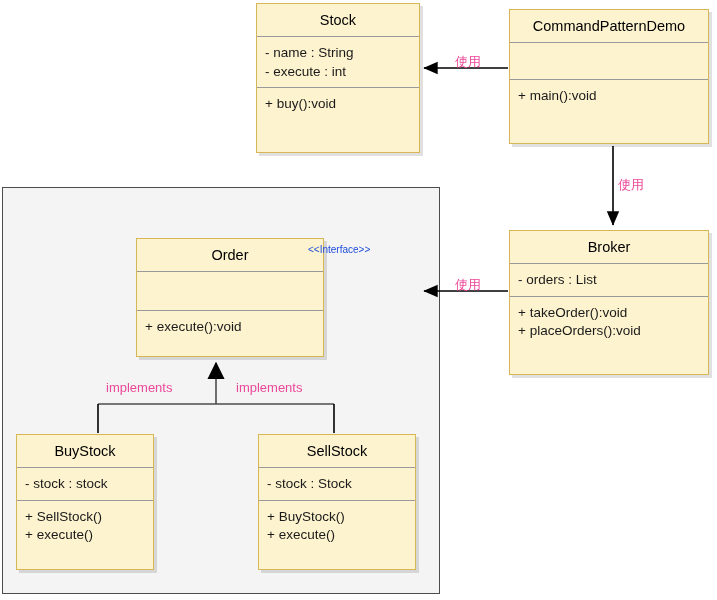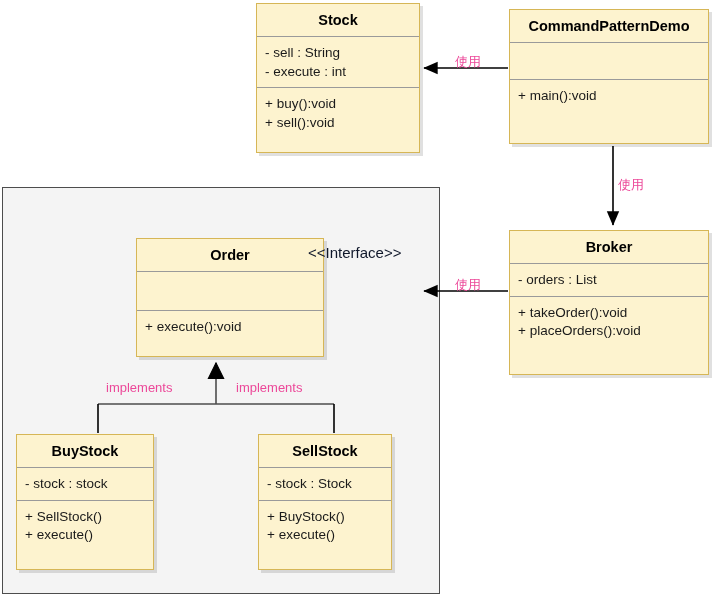--- a/index.html
+++ b/index.html
@@ -35,21 +35,21 @@
     border: 1px solid #d6b656;
     box-shadow: 3px 3px 0 rgba(0,0,0,0.12);
     display: flex;
     flex-direction: column;
   }
   .uml-header {
     box-sizing: border-box;
     height: 33px;
     line-height: 33px;
     text-align: center;
-    font-weight: bold;
+    font-weight: normal;
     font-size: 14.5px;
     color: #000000;
     border-bottom: 1px solid #9a9a9a;
     white-space: nowrap;
     overflow: hidden;
   }
   .uml-section {
     box-sizing: border-box;
     padding: 7px 8px 6px 8px;
     font-size: 13.5px;
@@ -83,22 +83,22 @@
   .edge-label {
     position: absolute;
     font-size: 13px;
     color: #ec4899;
     background: transparent;
     white-space: nowrap;
     line-height: 15px;
   }
   .stereotype-label {
     position: absolute;
-    font-size: 15px;
-    color: #0f172a;
+    font-size: 10px;
+    color: #1d4ed8;
     white-space: nowrap;
   }
 </style>
 </head>
 <body>
 
 <div id="canvas">
 
   <div class="group-panel" style="left:2px; top:187px; width:438px; height:407px;"></div>
 
@@ -133,26 +133,25 @@
 
   <div class="edge-label" style="left:455px; top:277px;">使用</div>
 
   <div class="edge-label" style="left:106px; top:380px;">implements</div>
 
   <div class="edge-label" style="left:236px; top:380px;">implements</div>
 
   <div class="uml-class" style="left:256px; top:3px; width:164px; height:150px;">
     <div class="uml-header">Stock</div>
     <div class="uml-section with-divider">
-      <span class="uml-row">- sell : String</span>
+      <span class="uml-row">- name : String</span>
       <span class="uml-row">- execute : int</span>
     </div>
     <div class="uml-section grow">
       <span class="uml-row">+ buy():void</span>
-      <span class="uml-row">+ sell():void</span>
     </div>
   </div>
 
   <div class="uml-class" style="left:509px; top:9px; width:200px; height:135px;">
     <div class="uml-header">CommandPatternDemo</div>
     <div class="uml-section with-divider" style="height:37px;"></div>
     <div class="uml-section grow">
       <span class="uml-row">+ main():void</span>
     </div>
   </div>
@@ -182,21 +181,21 @@
     <div class="uml-header">BuyStock</div>
     <div class="uml-section with-divider">
       <span class="uml-row">- stock : stock</span>
     </div>
     <div class="uml-section grow">
       <span class="uml-row">+ SellStock()</span>
       <span class="uml-row">+ execute()</span>
     </div>
   </div>
 
-  <div class="uml-class" style="left:258px; top:434px; width:134px; height:136px;">
+  <div class="uml-class" style="left:258px; top:434px; width:158px; height:136px;">
     <div class="uml-header">SellStock</div>
     <div class="uml-section with-divider">
       <span class="uml-row">- stock : Stock</span>
     </div>
     <div class="uml-section grow">
       <span class="uml-row">+ BuyStock()</span>
       <span class="uml-row">+ execute()</span>
     </div>
   </div>
 

